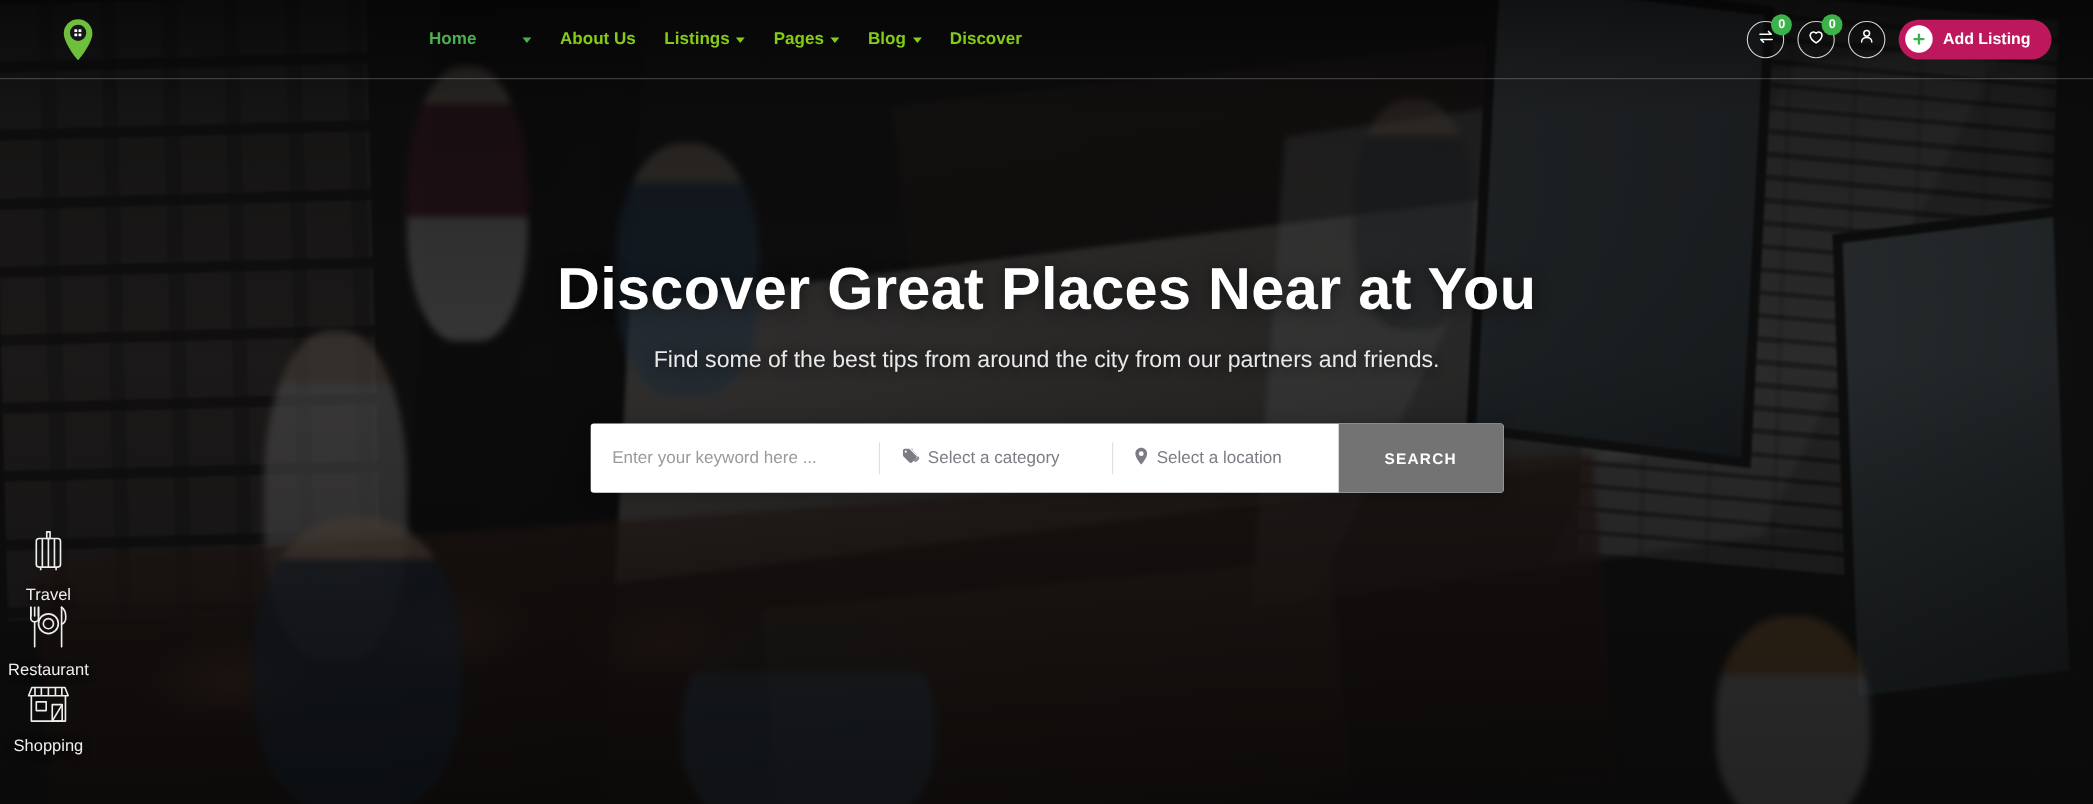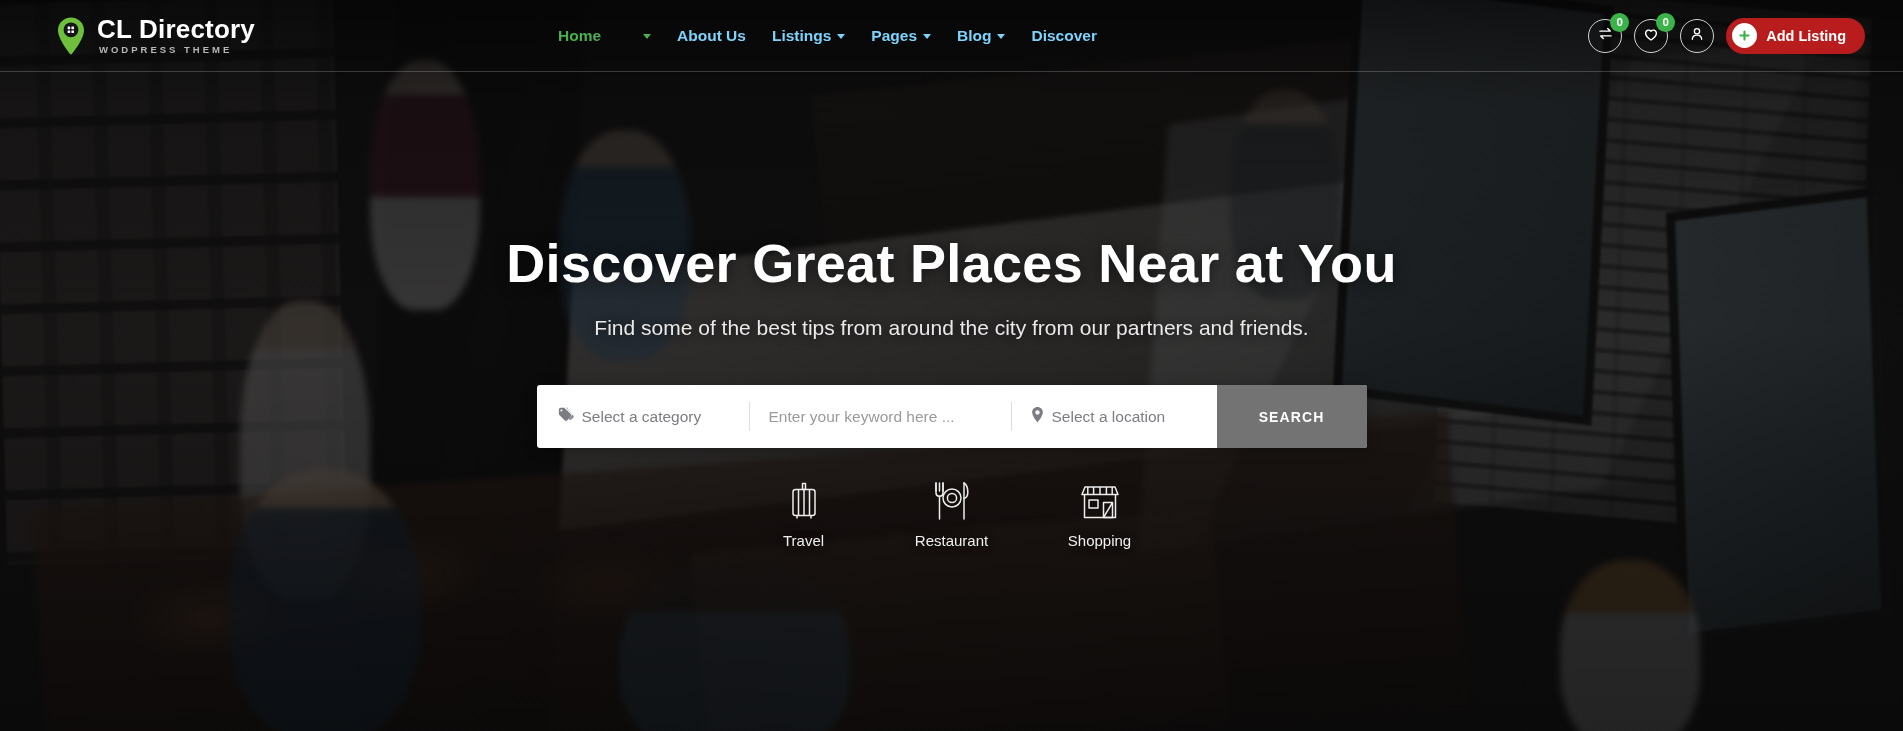--- a/index.html
+++ b/index.html
@@ -193,21 +193,21 @@
   .nav {
     display: flex;
     align-items: center;
     gap: 26px;
     margin-left: 303px;
   }
   .nav-item {
     display: flex;
     align-items: center;
     gap: 6px;
-    color: #7dd3fc;
+    color: #84cc16;
     font-size: 15.5px;
     font-weight: 700;
     cursor: pointer;
     white-space: nowrap;
   }
   .nav-item.active { color: #4caf50; gap: 42px; }
   .caret {
     width: 0; height: 0;
     border-left: 4.5px solid transparent;
     border-right: 4.5px solid transparent;
@@ -246,21 +246,21 @@
     display: flex;
     align-items: center;
     justify-content: center;
   }
   .add-listing {
     display: flex;
     align-items: center;
     gap: 9px;
     height: 36px;
     padding: 0 19px 0 6px;
-    background: #b91c1c;
+    background: #be185d;
     border: none;
     border-radius: 18px;
     color: #ffffff;
     font-size: 14.5px;
     font-weight: 700;
     font-family: "Liberation Sans", sans-serif;
     cursor: pointer;
     white-space: nowrap;
   }
   .plus-circle {
@@ -350,22 +350,22 @@
     font-size: 14px;
     font-weight: 700;
     letter-spacing: 1.1px;
     cursor: pointer;
   }
 
   
   .categories {
     display: flex;
     justify-content: center;
-    gap: 60px;
     margin-top: 32px;
+    flex-direction: column;
   }
   .cat {
     width: 88px;
     display: flex;
     flex-direction: column;
     align-items: center;
     gap: 10px;
     cursor: pointer;
   }
   .cat-icon { height: 42px; display: flex; align-items: flex-end; }
@@ -412,24 +412,20 @@
           <path d="M16 1.5c-7.2 0-13 5.7-13 12.7 0 8.9 11.2 22.6 12.2 23.8.4.5 1.2.5 1.6 0C17.8 36.8 29 23.1 29 14.2 29 7.2 23.2 1.5 16 1.5z" fill="#6ec03c"></path>
           <circle cx="16" cy="13.8" r="7.4" fill="#15151a"></circle>
           <g fill="#ffffff">
             <rect x="12.6" y="10.6" width="2.6" height="2.6" rx="0.4"></rect>
             <rect x="16.4" y="10.6" width="2.6" height="2.6" rx="0.4"></rect>
             <rect x="12.6" y="14.4" width="2.6" height="2.6" rx="0.4"></rect>
             <rect x="16.4" y="14.4" width="2.6" height="2.6" rx="0.4"></rect>
           </g>
         </svg>
       </span>
-      <span class="logo-text">
-        <span class="logo-title">CL Directory</span>
-        <span class="logo-sub">WODPRESS THEME</span>
-      </span>
     </a>
 
     <nav class="nav">
       <div class="nav-item active">
         <span>Home</span>
         <span class="caret"></span>
       </div>
       <div class="nav-item">
         <span>About Us</span>
       </div>
@@ -492,32 +488,32 @@
     </div>
   </div>
 
   <div class="hero-content">
 
     <h1 class="hero-title">Discover Great Places Near at You</h1>
     <p class="hero-sub">Find some of the best tips from around the city from our partners and friends.</p>
 
     <div class="search-bar">
 
+      <div class="search-field f-keyword">
+        <input class="search-input" type="text" placeholder="Enter your keyword here ..." style="">
+      </div>
+
       <div class="search-field f-category">
         <span>
           <svg viewBox="0 0 20 20" width="17" height="17" fill="#7c7c84">
             <path d="M9.3 2.2H4.1A1.9 1.9 0 0 0 2.2 4.1v5.2c0 .5.2 1 .6 1.3l6.4 6.4c.7.7 1.9.7 2.6 0l4.6-4.6c.7-.7.7-1.9 0-2.6l-6.4-6.4a1.9 1.9 0 0 0-.7-.2zM5.2 6.6a1.2 1.2 0 1 1 0-2.4 1.2 1.2 0 0 1 0 2.4z"></path>
             <path d="M12.6 2.2h-1.9l6.5 6.5c.8.8.8 2.1 0 2.9l-3.6 3.6.8.8c.7.7 1.9.7 2.6 0l2.2-2.2c.7-.7.7-1.9 0-2.6l-5.9-5.9a1.9 1.9 0 0 0-.7-.2z" opacity="0.85"></path>
           </svg>
         </span>
         <span class="field-label">Select a category</span>
-      </div>
-
-      <div class="search-field f-keyword">
-        <input class="search-input" type="text" placeholder="Enter your keyword here ..." style="">
       </div>
 
       <div class="search-field f-location">
         <span>
           <svg viewBox="0 0 16 20" width="13" height="17" fill="#7c7c84">
             <path d="M8 .8C4.3.8 1.4 3.7 1.4 7.3c0 4.7 5.9 11.6 6.1 11.9.3.3.7.3 1 0 .2-.3 6.1-7.2 6.1-11.9C14.6 3.7 11.7.8 8 .8zm0 9.3a2.7 2.7 0 1 1 0-5.4 2.7 2.7 0 0 1 0 5.4z"></path>
           </svg>
         </span>
         <span class="field-label">Select a location</span>
       </div>

